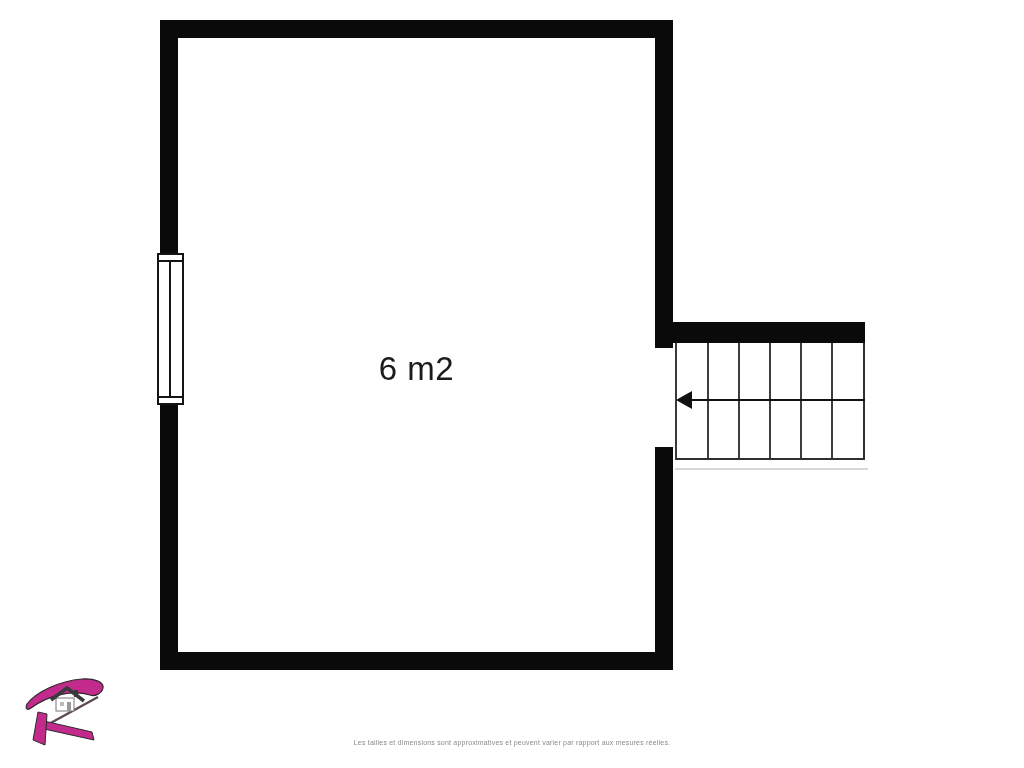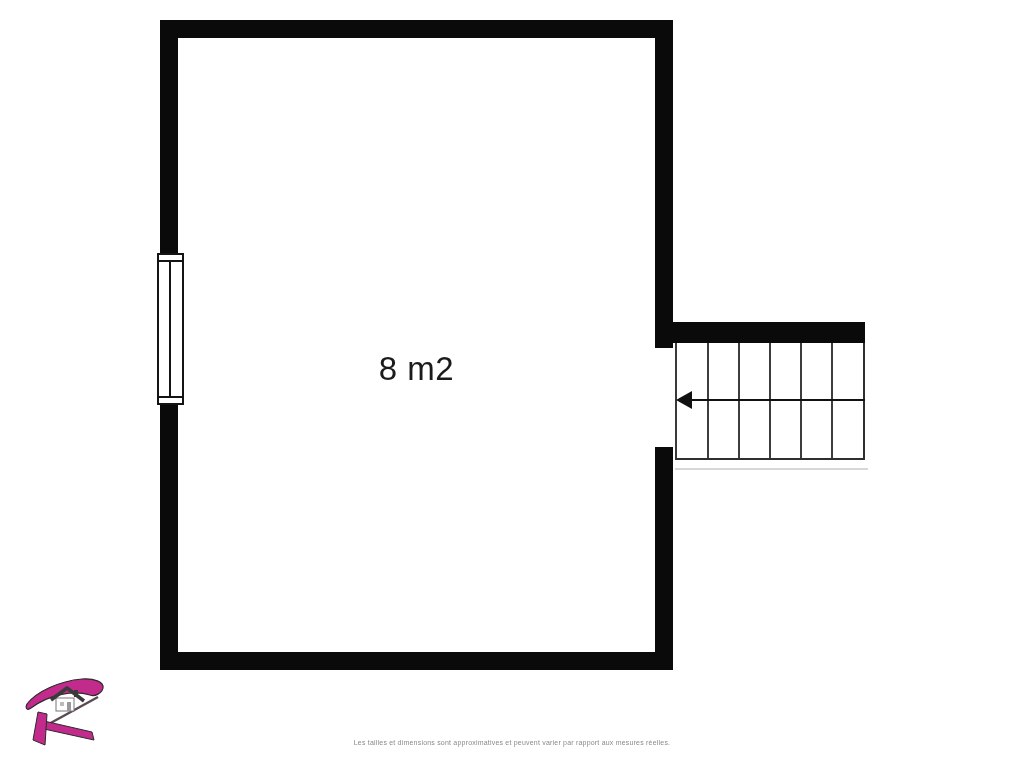--- a/index.html
+++ b/index.html
@@ -68,21 +68,21 @@
   <div class="wall wall-left-lower"></div>
   <div class="wall wall-right-upper"></div>
   <div class="wall wall-right-lower"></div>
 
   <div class="window">
     <div class="rail-top"></div>
     <div class="rail-bottom"></div>
     <div class="mullion"></div>
   </div>
 
-  <div class="room-label">8 m2</div>
+  <div class="room-label">6 m2</div>
 
   <div class="stairs-top-wall"></div>
   <div class="stair-treads">
       <div class="tread-line" style="left: calc(16.6667% - 1px);"></div>
       <div class="tread-line" style="left: calc(33.3333% - 1px);"></div>
       <div class="tread-line" style="left: calc(50% - 1px);"></div>
       <div class="tread-line" style="left: calc(66.6667% - 1px);"></div>
       <div class="tread-line" style="left: calc(83.3333% - 1px);"></div>
     </div>
   <div class="stair-midline"></div>

